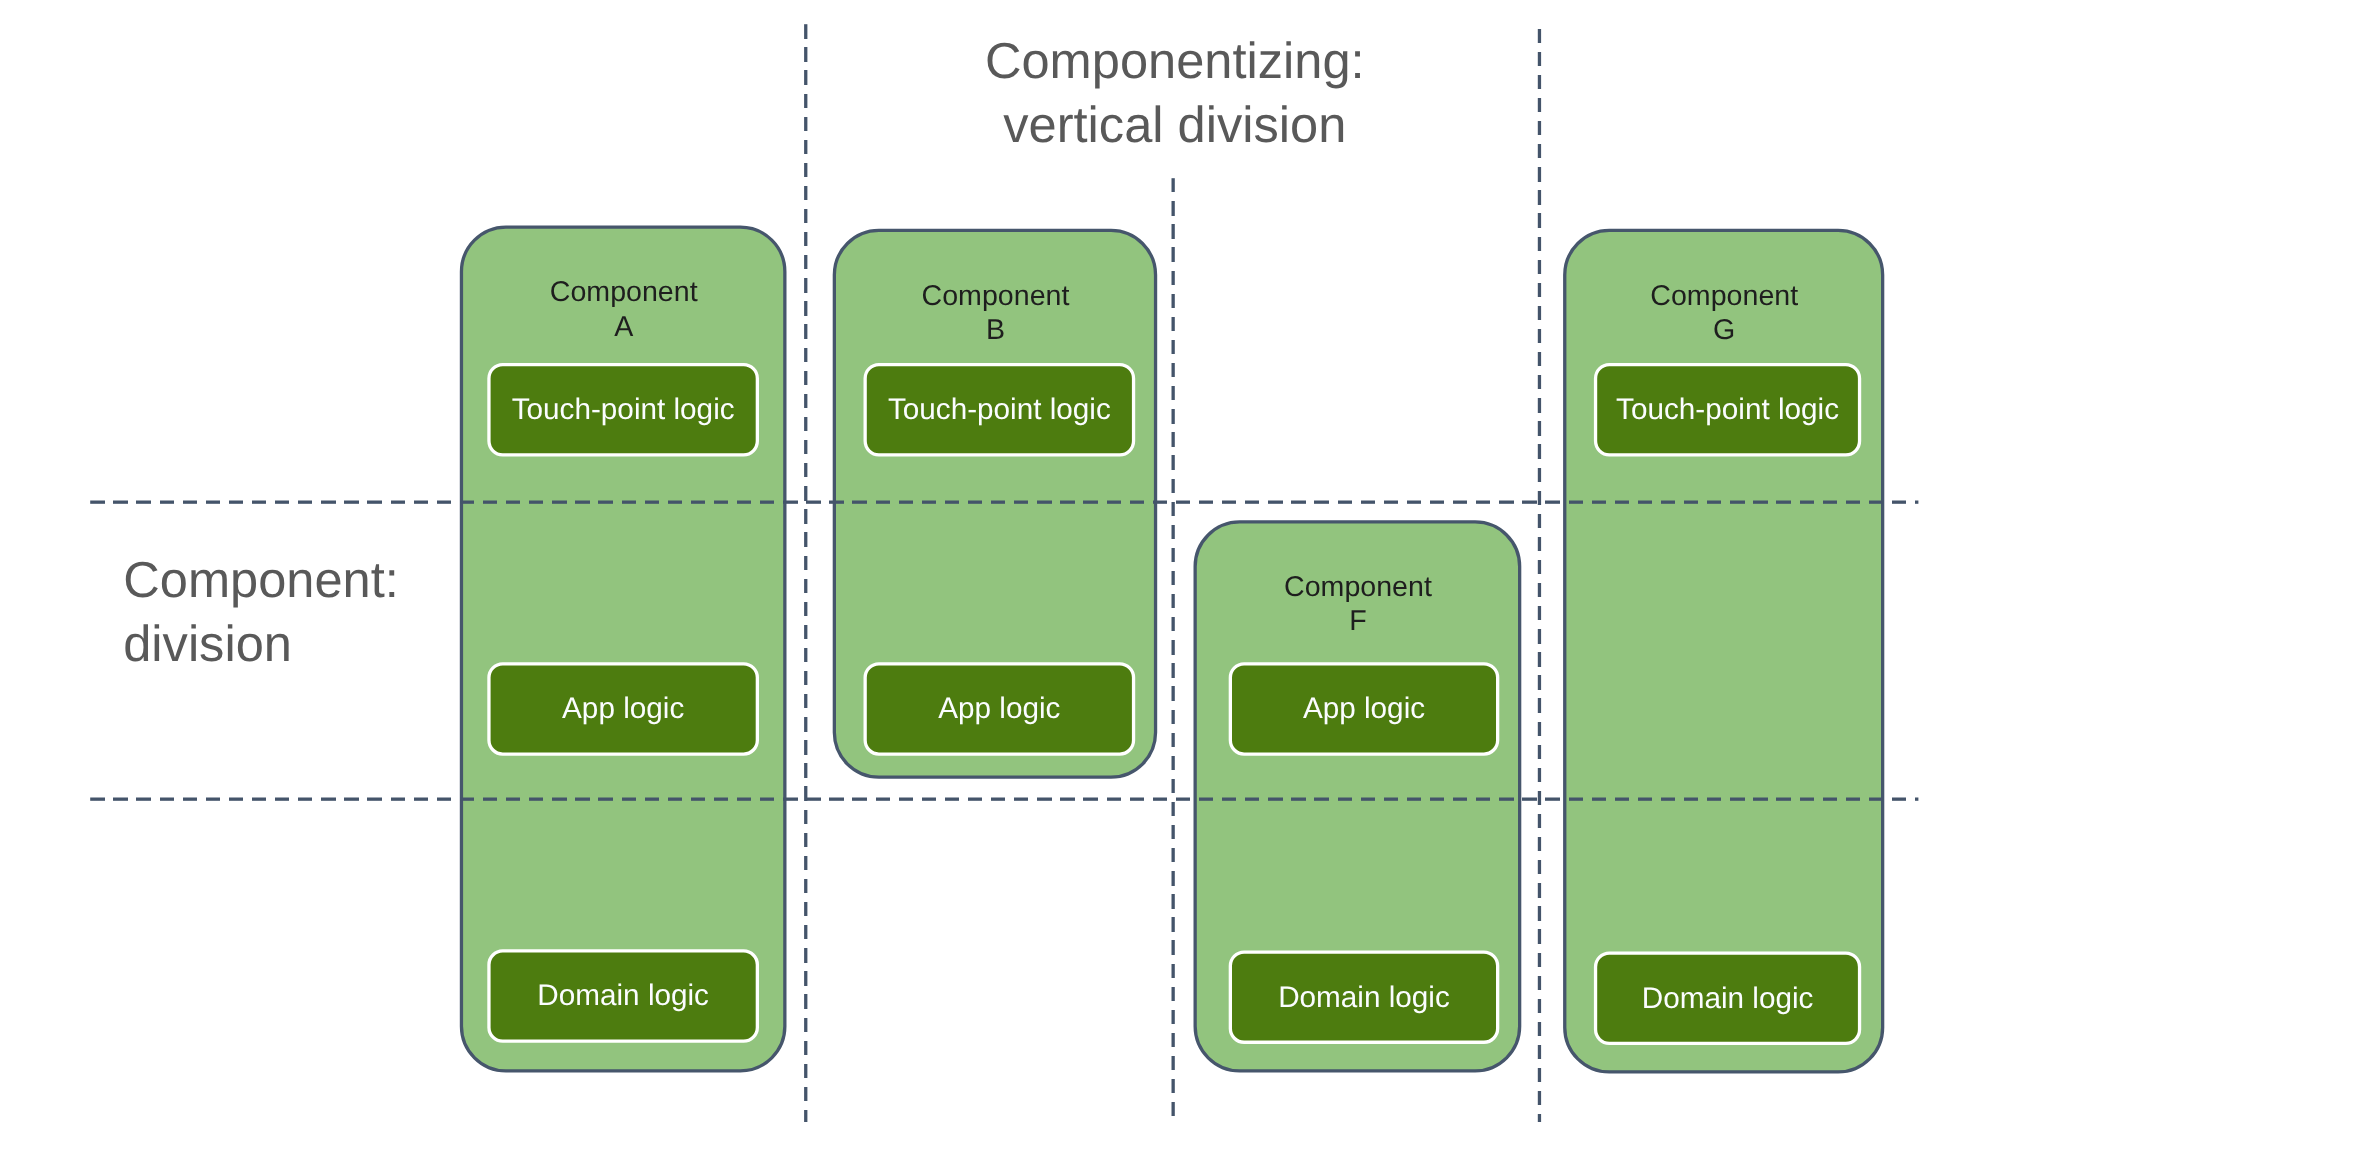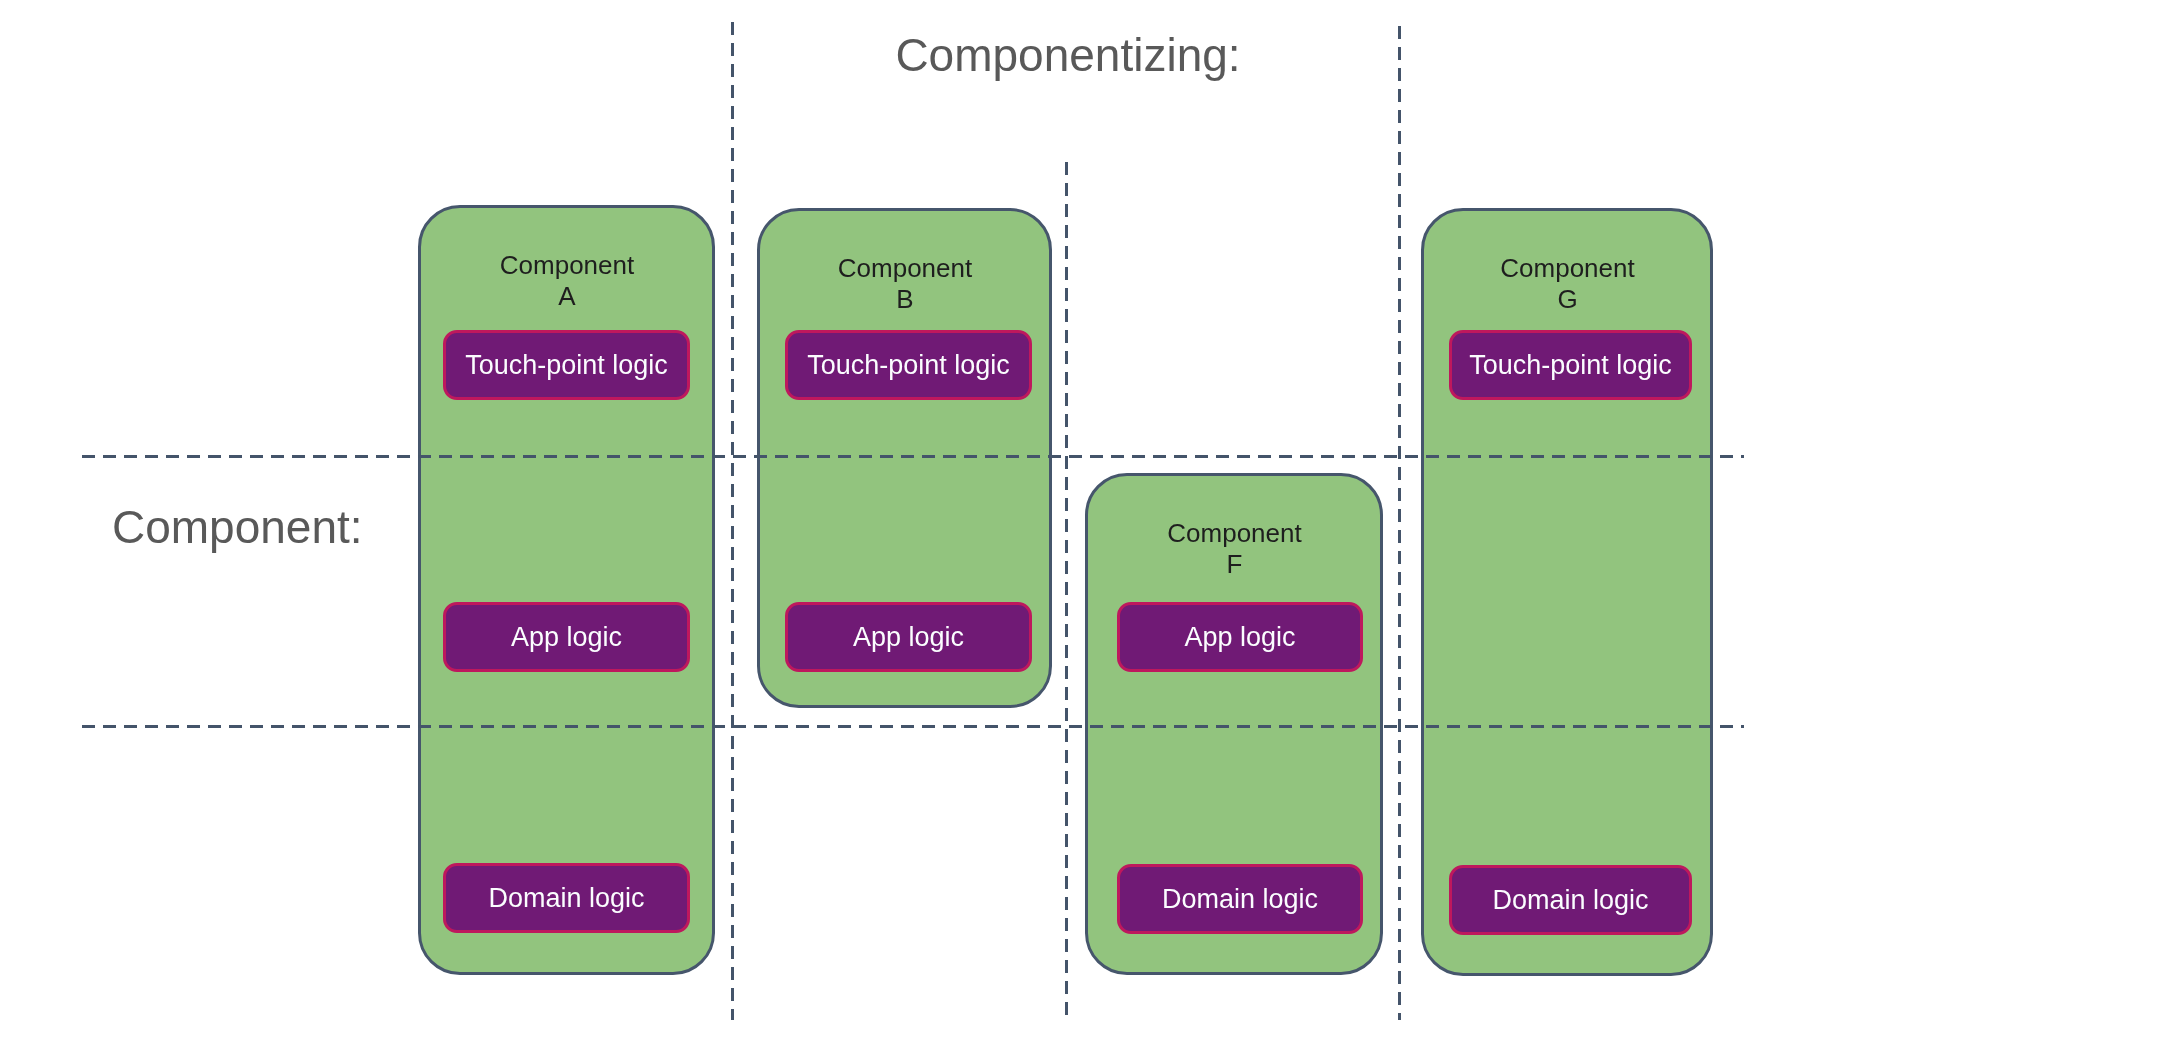--- a/index.html
+++ b/index.html
@@ -72,23 +72,23 @@
     text-align: center;
     color: #1e1e1e;
     font-size: 26px;
     line-height: 31px;
     z-index: 2;
   }
 
   
   .block {
     position: absolute;
-    height: 70px;
-    background: #701a75;
-    border: 3px solid #be185d;
+    height: 85px;
+    background: #4d7c0f;
+    border: 3px solid #ffffff;
     border-radius: 14px;
     box-sizing: border-box;
     display: flex;
     align-items: center;
     justify-content: center;
     color: #fbfdff;
     font-size: 27px;
     z-index: 2;
   }
   
@@ -105,24 +105,26 @@
   #g-touch  { left: 25px; width: 243px; top: 119px; }
   #g-domain { left: 25px; width: 243px; top: 654px; }
 </style>
 </head>
 <body>
 
 <div id="diagram">
 
   <div id="main-title" class="heading center">
     <div>Componentizing:</div>
+    <div>vertical division</div>
   </div>
 
   <div id="side-label" class="heading">
     <div>Component:</div>
+    <div>division</div>
   </div>
 
   <div id="h-line-1" class="h-line"></div>
   <div id="h-line-2" class="h-line"></div>
   <div id="v-line-1" class="v-line"></div>
   <div id="v-line-2" class="v-line"></div>
   <div id="v-line-3" class="v-line"></div>
 
   <div id="component-a" class="component">
     <div class="comp-title">

